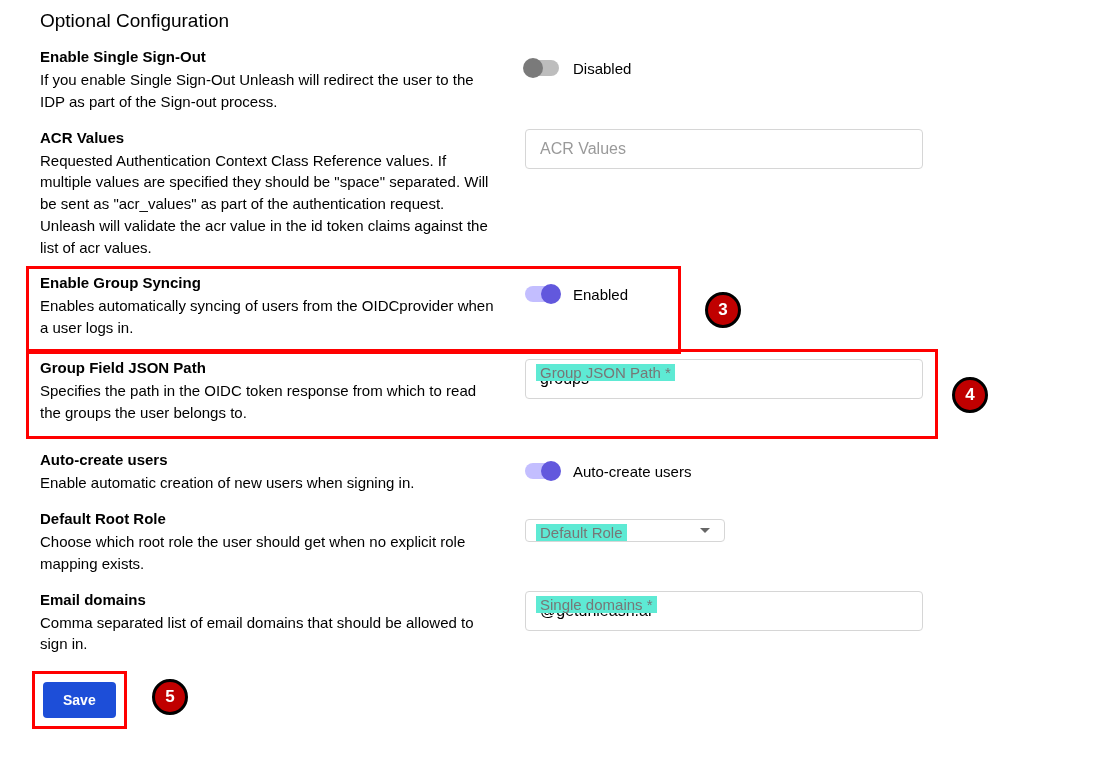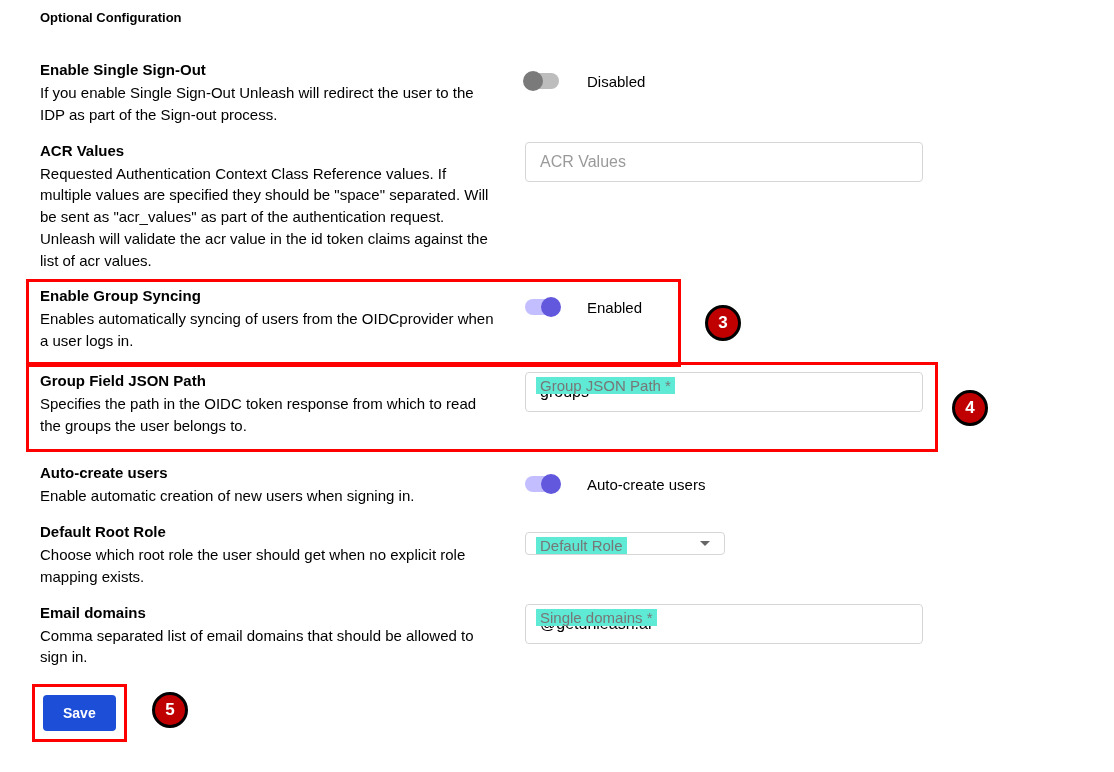--- a/index.html
+++ b/index.html
@@ -5,40 +5,40 @@
   * { box-sizing: border-box; }
   body {
     font-family: ui-rounded, "Comic Sans MS", "Segoe UI", Arial, sans-serif;
     margin: 0;
     padding: 10px 40px 40px 40px;
     color: #000;
     font-size: 15px;
     background: #fff;
   }
   h2.section-title {
-    font-size: 13px;
-    font-weight: 700;
-    margin: 0 0 36px 0;
+    font-size: 19px;
+    font-weight: 400;
+    margin: 0 0 16px 0;
   }
   .row {
     display: flex;
     gap: 30px;
     margin-bottom: 16px;
     align-items: flex-start;
     position: relative;
   }
   .left {
     width: 455px;
     flex: 0 0 455px;
   }
   .right {
     flex: 0 0 400px;
     display: flex;
     align-items: center;
-    gap: 28px;
+    gap: 14px;
     min-height: 40px;
   }
   .label-title {
     font-weight: 700;
     font-size: 15px;
     margin: 0 0 4px 0;
   }
   .label-desc {
     font-size: 15px;
     line-height: 1.45;

